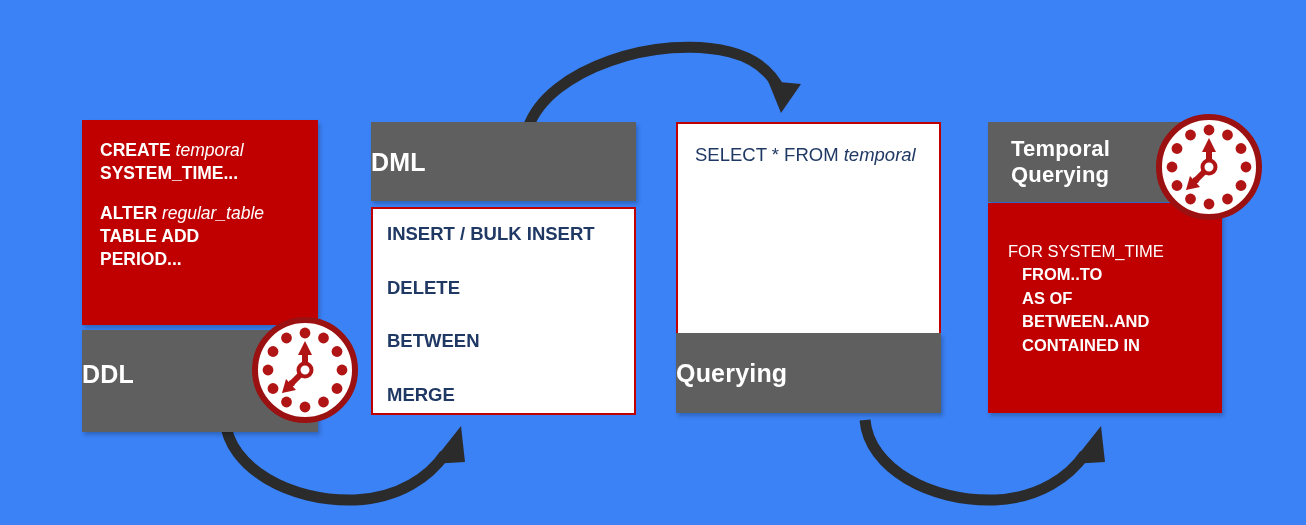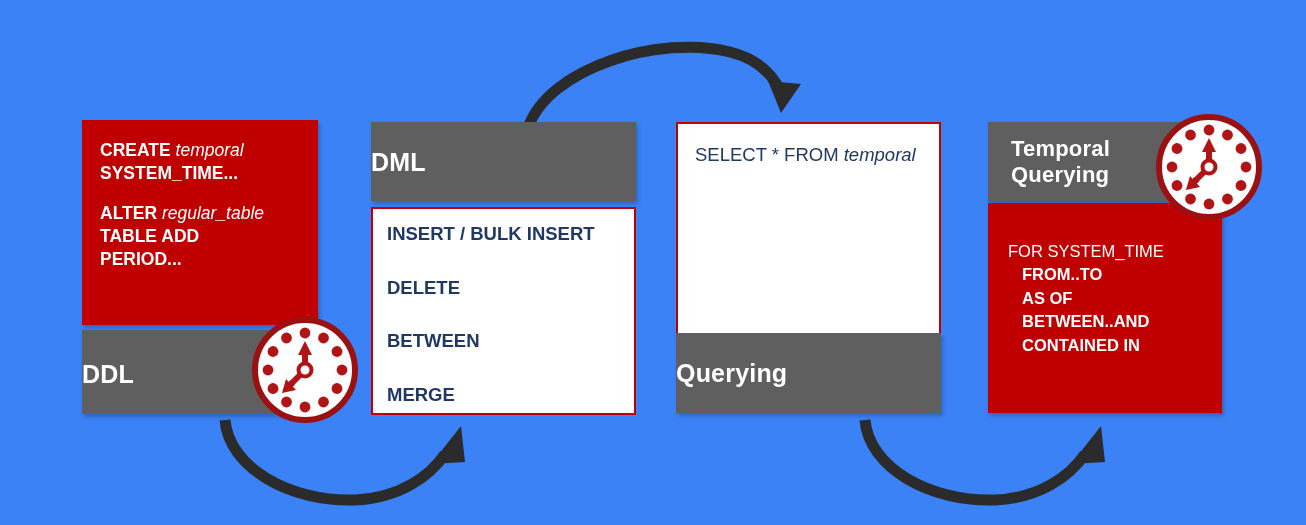--- a/index.html
+++ b/index.html
@@ -143,21 +143,21 @@
       <div><b>SYSTEM_TIME...</b></div>
       <div style="height:16px;"></div>
       <div>
         <b>ALTER</b>
         <i>regular_table</i>
       </div>
       <div><b>TABLE ADD</b></div>
       <div><b>PERIOD...</b></div>
     </div>
 
-    <div class="block-gray shadow-soft" style="left:82px; top:330px; width:236px; height:84px;">
+    <div class="block-gray shadow-soft" style="left:82px; top:330px; width:236px; height:102px;">
       <div class="head-label" style="top:30px;">DDL</div>
     </div>
 
     <div class="clock" style="left:248px; top:313px;">
       <svg width="114" height="114" viewBox="0 0 114 114">
         <circle cx="57" cy="59" r="50" fill="#DDDDDD" opacity="0.75"></circle>
         <circle cx="57" cy="57" r="50" fill="#FFFFFF" stroke="#9B1010" stroke-width="6"></circle>
         <g fill="#B01414">
           <circle cx="57" cy="20" r="5.4"></circle>
           <circle cx="75.5" cy="25" r="5.4"></circle>

